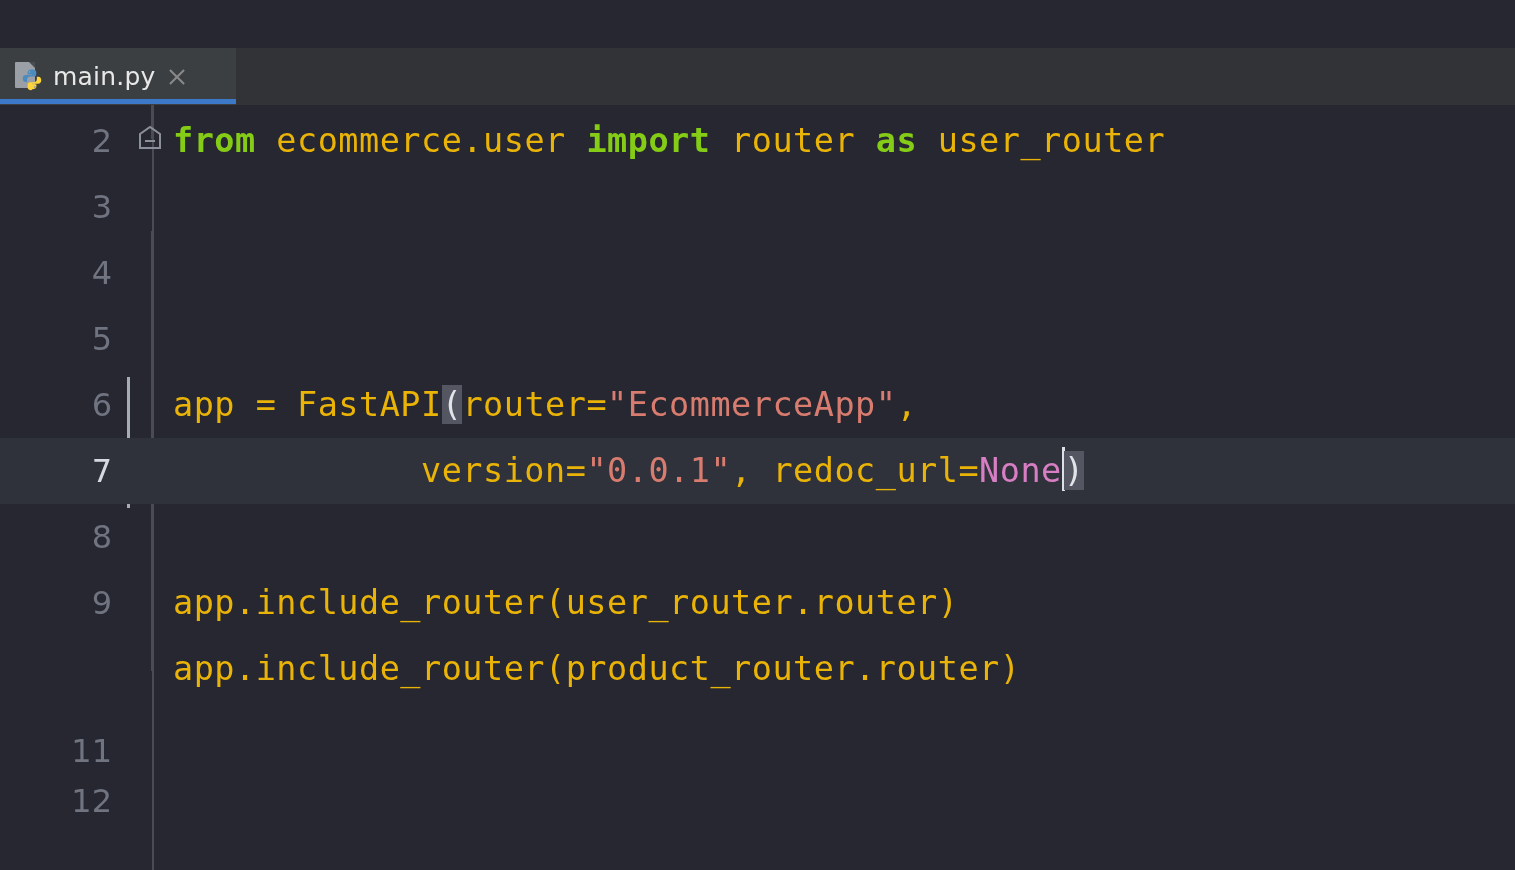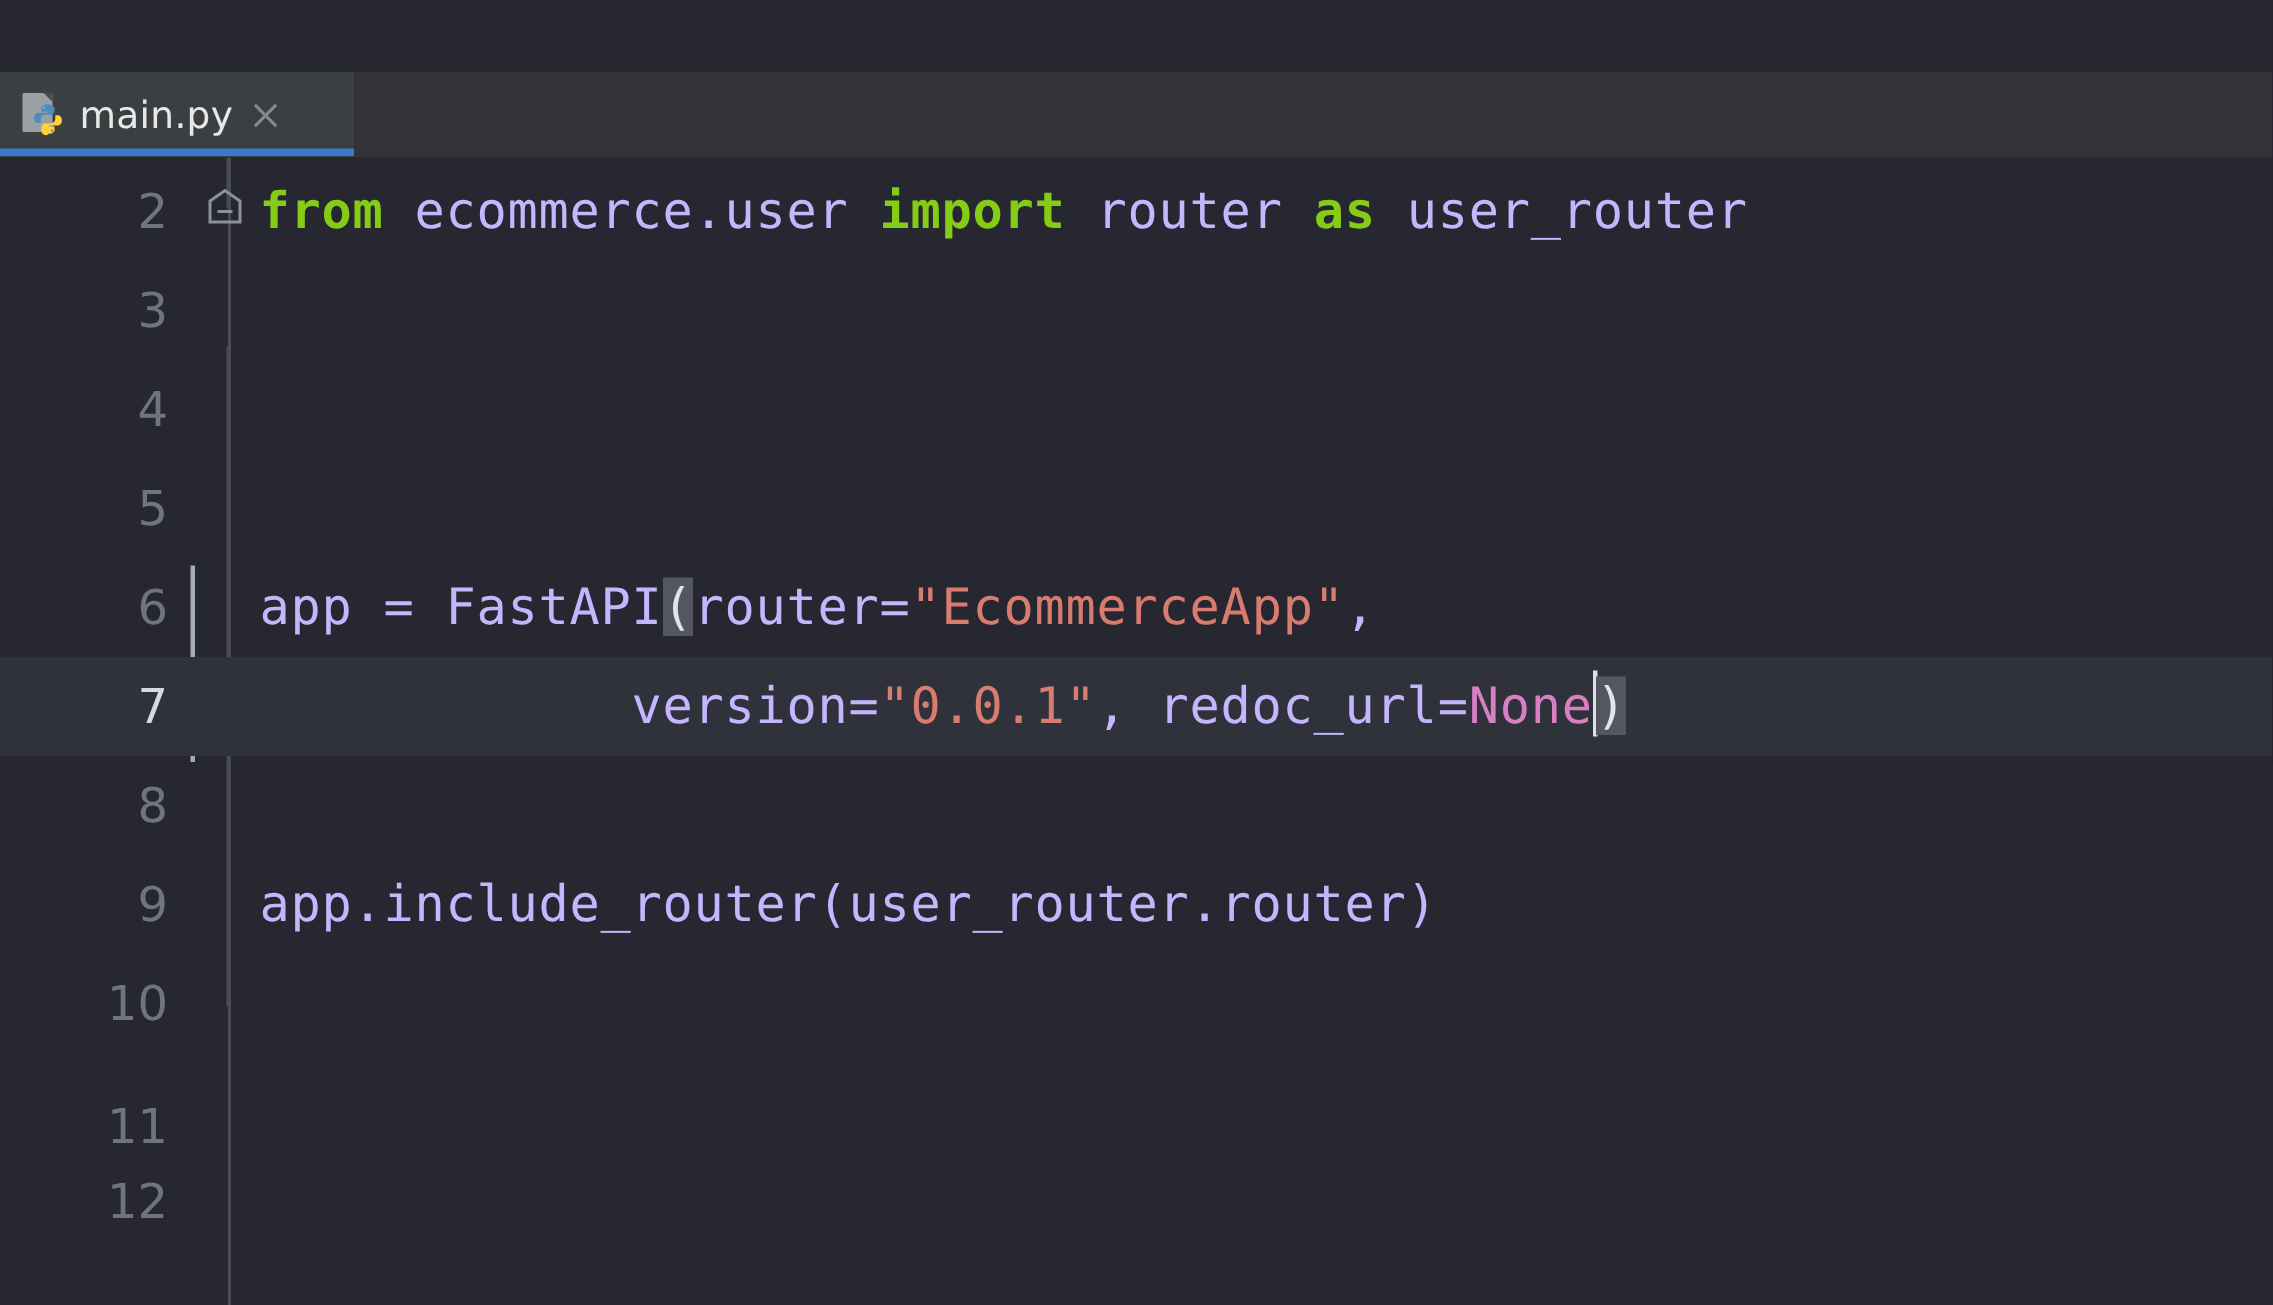--- a/index.html
+++ b/index.html
@@ -158,21 +158,21 @@
     font-size: 33.5px;
     letter-spacing: 0.5px;
     white-space: pre;
     color: #D4D7DE;
   }
 
   
   .kw   { color: #84cc16; font-weight: bold; }
   .str  { color: #D97C70; }
   .none { color: #D87FC4; font-weight: normal; }
-  .plain{ color: #c4b5fd; }
+  .plain{ color: #eab308; }
   .brace-hl {
     background: #545761;
     color: #E2E4EA;
   }
 
   
   .caret {
     display: inline-block;
     width: 3px;
     height: 44px;
@@ -272,21 +272,21 @@
         </div>
         <div class="line" style="top: 399px;">
           <div class="lineno">8</div>
           <div class="code"></div>
         </div>
         <div class="line" style="top: 465px;">
           <div class="lineno">9</div>
           <div class="code"><span class="plain">app.include_router(user_router.router)</span></div>
         </div>
         <div class="line" style="top: 531px;">
-          <div class="lineno">10</div>
+          <div class="code"><span class="plain">app.include_router(product_router.router)</span></div>
         </div>
         <div class="line" style="top: 613px;">
           <div class="lineno">11</div>
           <div class="code"></div>
         </div>
         <div class="line" style="top: 663px; padding-left: 20px;">
           <div class="lineno">12</div>
           <div class="code"></div>
         </div>
       </div>

